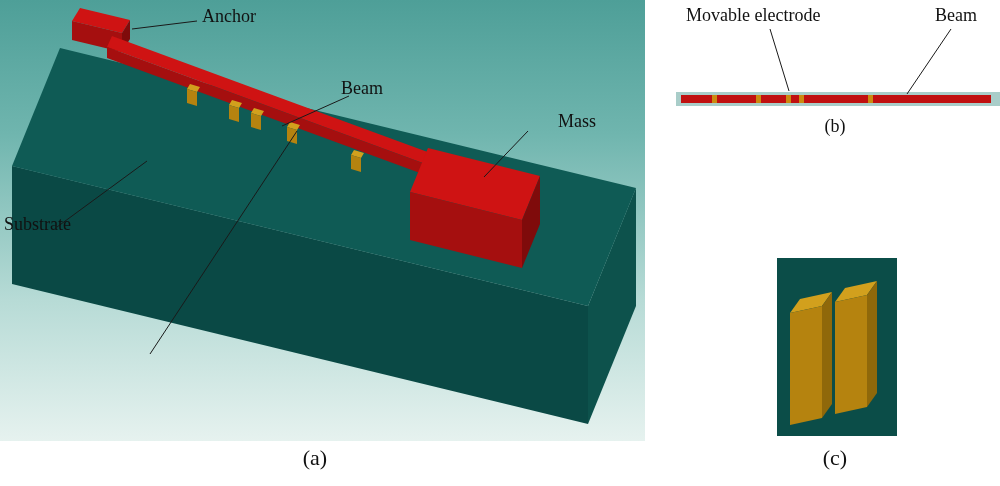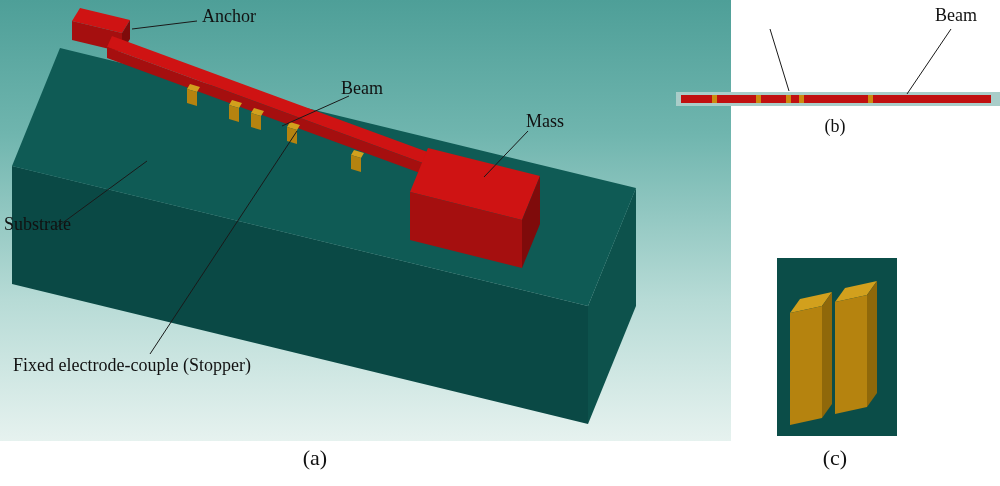--- a/index.html
+++ b/index.html
@@ -8,21 +8,21 @@
     width: 1000px;
     height: 486px;
     background: #ffffff;
     font-family: "Liberation Serif", serif;
     color: #111111;
     overflow: hidden;
   }
   .panel-a {
     position: absolute;
     left: 0; top: 0;
-    width: 731px; height: 441px;
+    width: 645px; height: 441px;
     background: linear-gradient(180deg, #4e9f98 0%, #6fb5ae 30%, #b7dbd6 68%, #e6f2ef 100%);
   }
   .panel-a svg, .panel-b-svg, .panel-c-svg { display: block; }
   .panel-b-svg {
     position: absolute;
     left: 660px; top: 0;
     width: 340px; height: 150px;
   }
   .panel-c-svg {
     position: absolute;
@@ -92,41 +92,41 @@
 
       <line class="leader" x1="197" y1="21" x2="132" y2="29"></line>
       <line class="leader" x1="349" y1="96" x2="282" y2="126"></line>
       <line class="leader" x1="528" y1="131" x2="484" y2="177"></line>
       <line class="leader" x1="57" y1="227" x2="147" y2="161"></line>
       <line class="leader" x1="150" y1="354" x2="297" y2="131"></line>
     </svg>
 
     <div class="lbl" style="left:202px; top:6px;">Anchor</div>
     <div class="lbl" style="left:341px; top:78px;">Beam</div>
-    <div class="lbl" style="left:526px; top:111px;text-align:center;">Mass</div>
+    <div class="lbl" style="left:558px; top:111px;text-align:center;">Mass</div>
     <div class="lbl" style="left:4px; top:214px;">Substrate</div>
-    <div class="lbl" style="left:13px; top:355px;">Fixed electrode-couple (Stopper)</div>
   </div>
 
   <svg class="panel-b-svg" viewBox="0 0 340 150">
 
     <rect x="16" y="92" width="324" height="14" fill="#a9cdc9"></rect>
 
     <rect x="21" y="95" width="310" height="8" fill="#c01010"></rect>
 
     <rect x="52" y="95" width="5" height="8" fill="#cc8a10"></rect>
     <rect x="96" y="95" width="5" height="8" fill="#cc8a10"></rect>
     <rect x="126" y="95" width="5" height="8" fill="#cc8a10"></rect>
     <rect x="139" y="95" width="5" height="8" fill="#cc8a10"></rect>
     <rect x="208" y="95" width="5" height="8" fill="#cc8a10"></rect>
 
     <line class="leader" x1="110" y1="29" x2="129" y2="91"></line>
     <line class="leader" x1="291" y1="29" x2="247" y2="94"></line>
   </svg>
 
+  <div class="lbl" style="left:686px; top:5px;">Movable electrode</div>
   <div class="lbl" style="left:935px; top:5px;">Beam</div>
 
   <svg class="panel-c-svg" viewBox="0 0 120 178">
     <rect x="0" y="0" width="120" height="178" fill="#0b4d48"></rect>
 
     <g>
       <polygon points="13,55 45,48 55,34 23,41" fill="#d2a01d"></polygon>
       <polygon points="13,55 45,48 45,160 13,167" fill="#b5830f"></polygon>
       <polygon points="45,48 55,34 55,146 45,160" fill="#8f680a"></polygon>
     </g>

